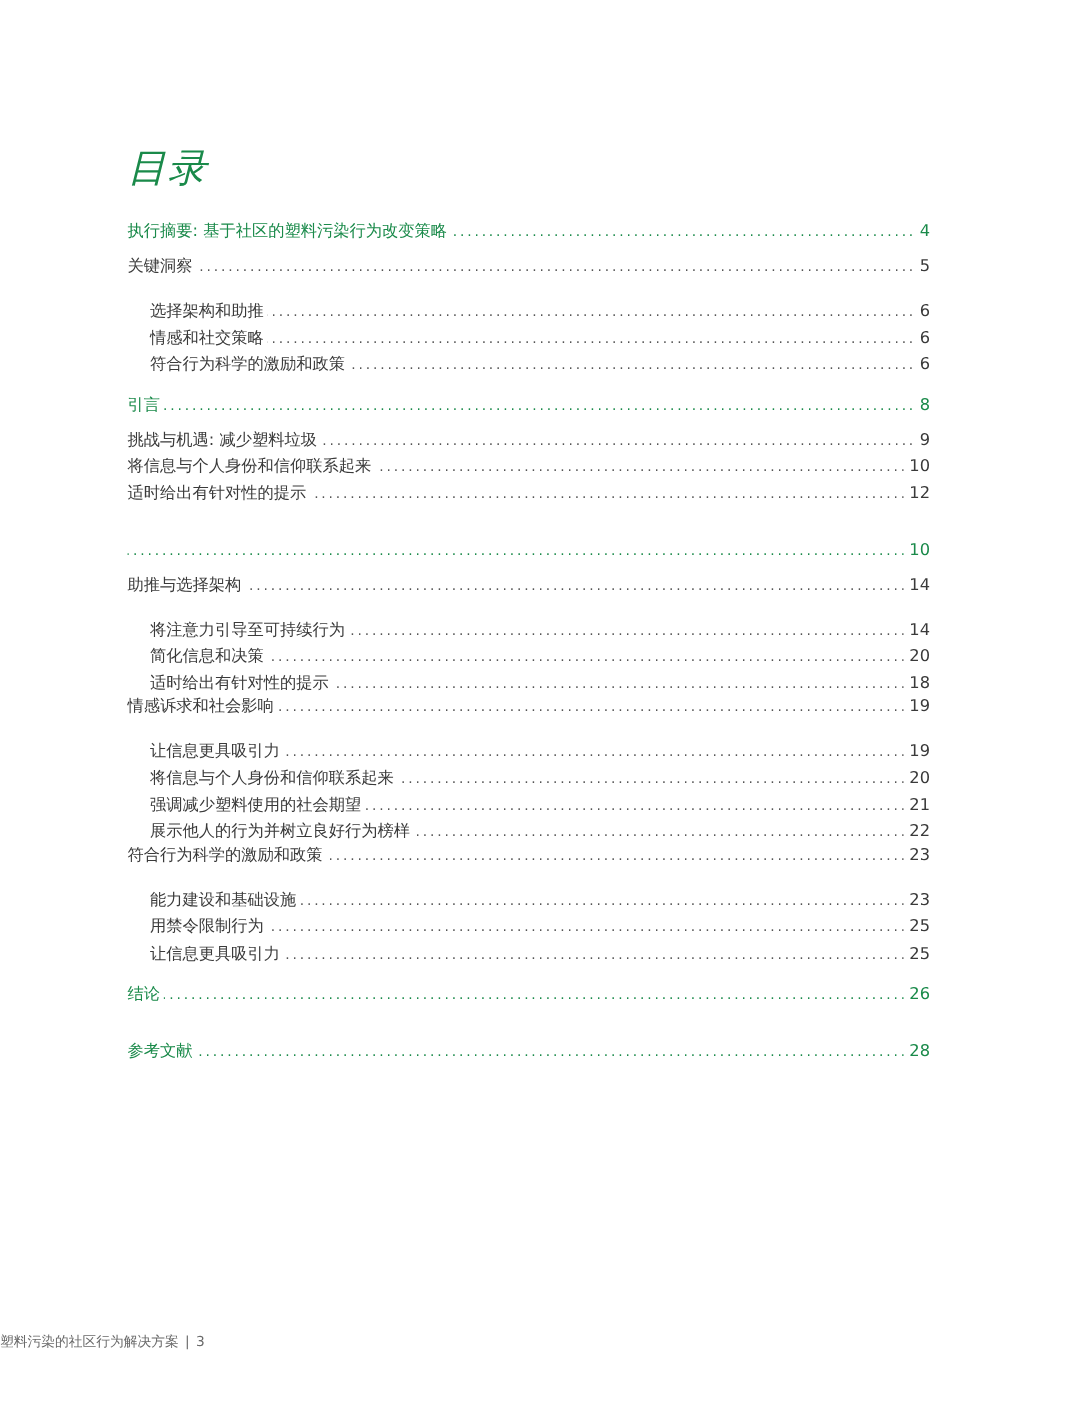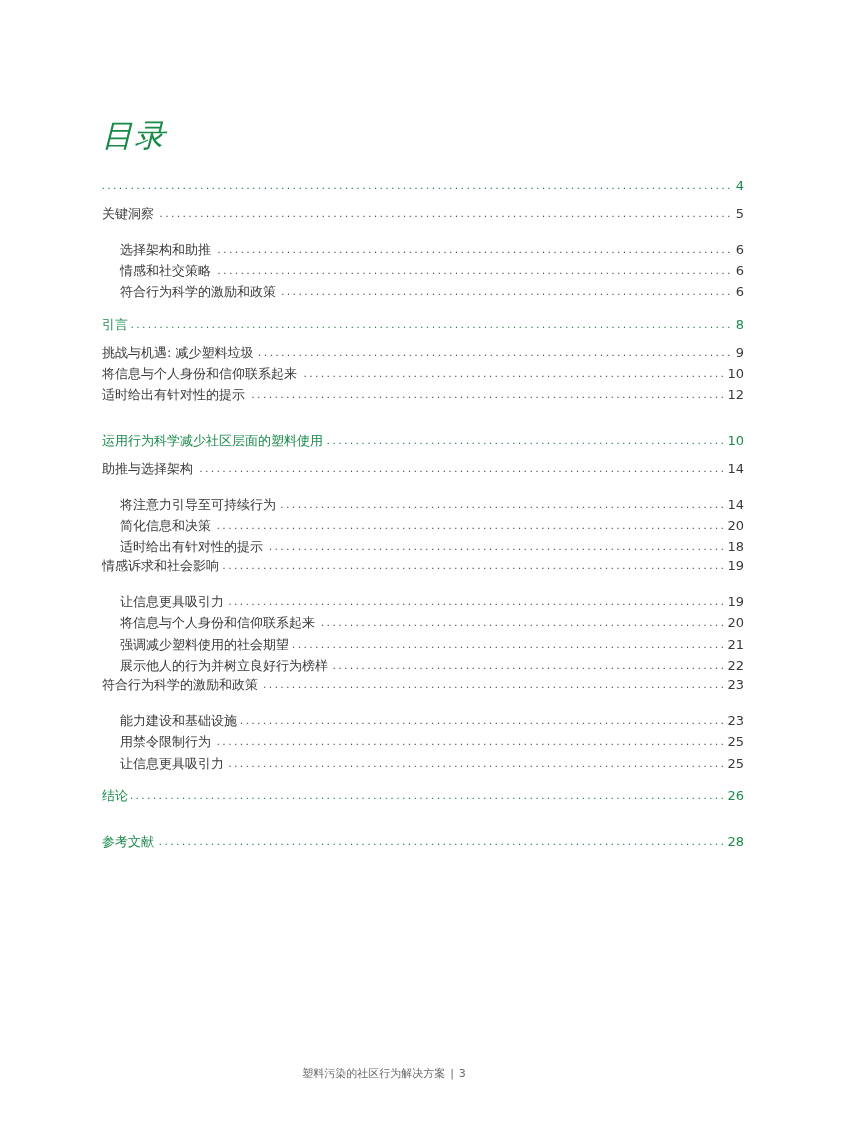--- a/index.html
+++ b/index.html
@@ -84,37 +84,38 @@
       color: #3a3a3a;
     }
     .toc-row.secondary .leader::before {
       color: #555555;
     }
     .footer {
       position: absolute;
       left: 0;
       width: 768px;
       top: 1066px;
-      text-align: center;
+      text-align: left;
       font-size: 11px;
       color: #6a6a6a;
     }
     .footer .sep {
       margin: 0 5px;
       color: #6a6a6a;
     }
   </style>
 </head>
 <body>
 
 <h1 class="page-title">目录</h1>
 
 <div class="toc">
 
   <div class="toc-row primary" style="top:175px">
+    <span class="label">执行摘要: 基于社区的塑料污染行为改变策略</span>
     <span class="leader"></span>
     <span class="page">4</span>
   </div>
 
   <div class="toc-row secondary" style="top:203px">
     <span class="label">关键洞察</span>
     <span class="leader"></span>
     <span class="page">5</span>
   </div>
 
@@ -154,21 +155,20 @@
     <span class="page">10</span>
   </div>
 
   <div class="toc-row secondary" style="top:384px">
     <span class="label">适时给出有针对性的提示</span>
     <span class="leader"></span>
     <span class="page">12</span>
   </div>
 
   <div class="toc-row primary" style="top:430px">
-    <span class="label">运用行为科学减少社区层面的塑料使用</span>
     <span class="leader"></span>
     <span class="page">10</span>
   </div>
 
   <div class="toc-row secondary" style="top:458px">
     <span class="label">助推与选择架构</span>
     <span class="leader"></span>
     <span class="page">14</span>
   </div>
 

